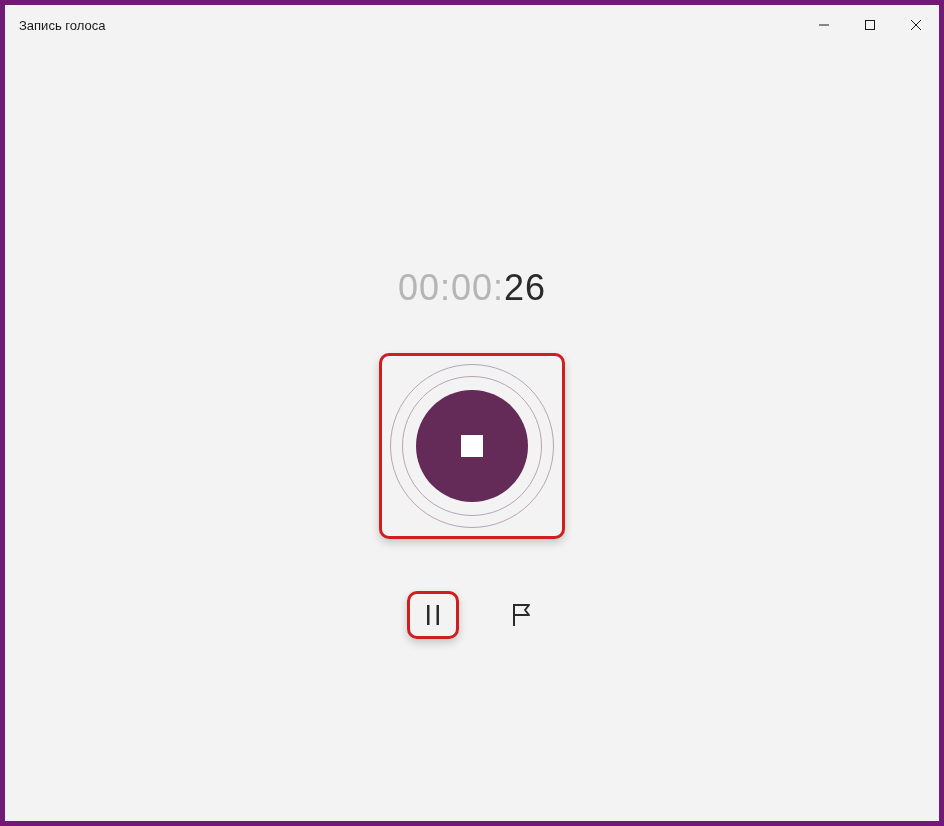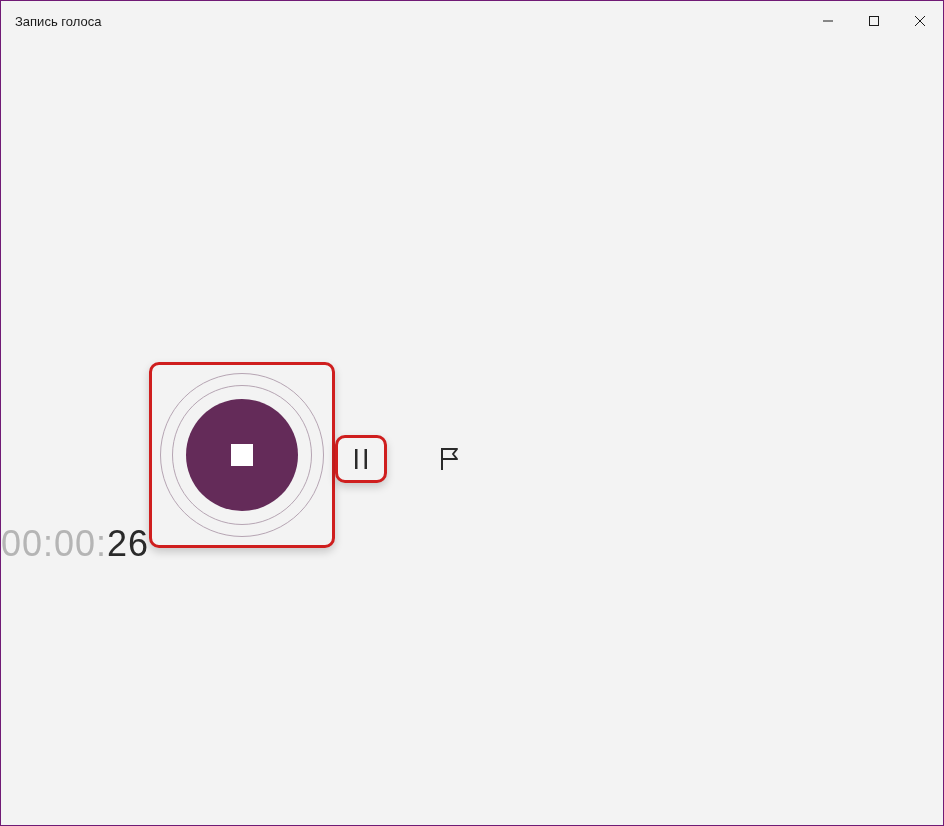--- a/index.html
+++ b/index.html
@@ -9,21 +9,21 @@
     width: 944px;
     height: 826px;
     font-family: "Segoe UI", Arial, sans-serif;
     background: #888;
   }
   .window {
     position: relative;
     width: 944px;
     height: 826px;
     background: #f3f3f3;
-    border: 1px solid #701a75;
+    border: 5px solid #701a75;
     box-shadow: 0 3px 10px rgba(0,0,0,0.25);
   }
   .titlebar {
     position: absolute;
     top: 0; left: 0; right: 0;
     height: 40px;
     display: flex;
     align-items: center;
     justify-content: space-between;
     padding-left: 14px;
@@ -45,21 +45,21 @@
     font-size: 12px;
     color: #1a1a1a;
     cursor: default;
   }
   .win-btn svg { display:block; }
 
   .content {
     position: absolute;
     top: 40px; left: 0; right: 0; bottom: 0;
     display: flex;
-    flex-direction: row;
+    flex-direction: column;
     align-items: center;
   }
 
   .timer {
     margin-top: 222px;
     font-size: 36px;
     font-weight: 300;
     letter-spacing: 1px;
     color: #b5b5b5;
   }

